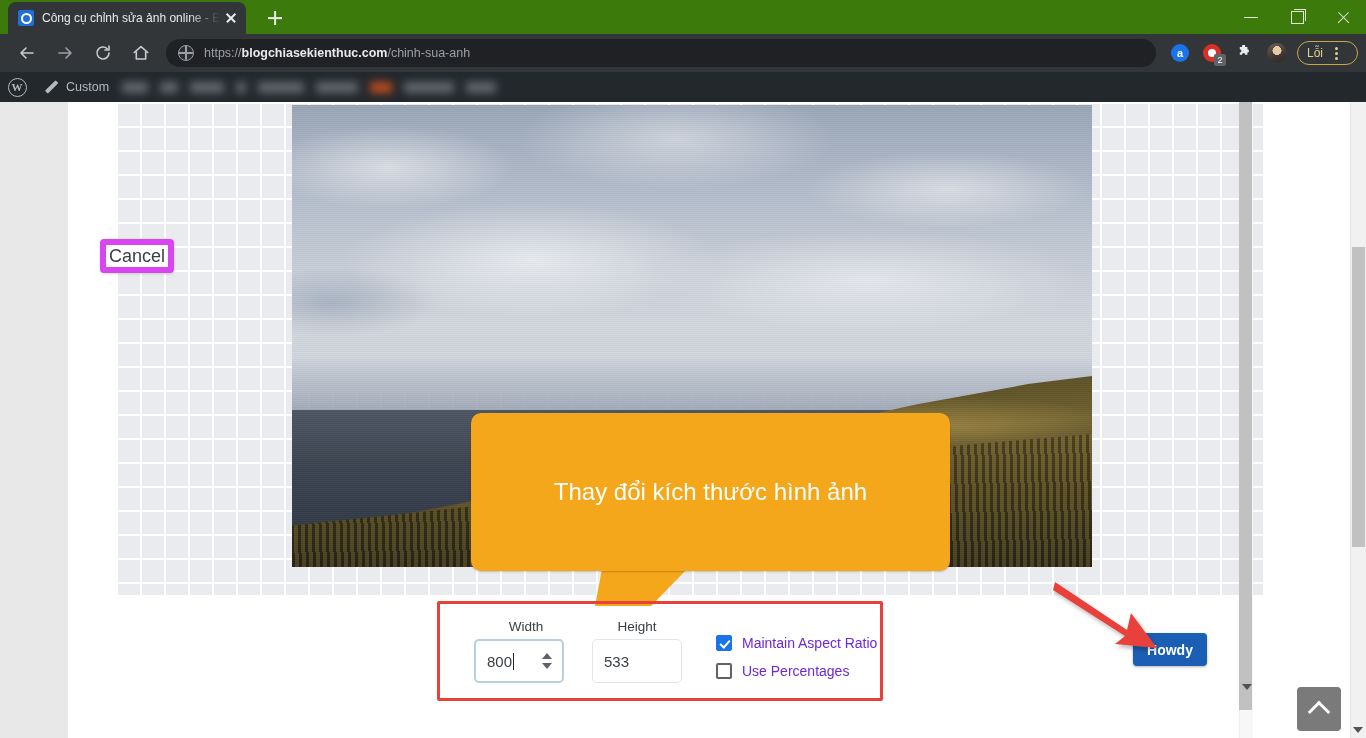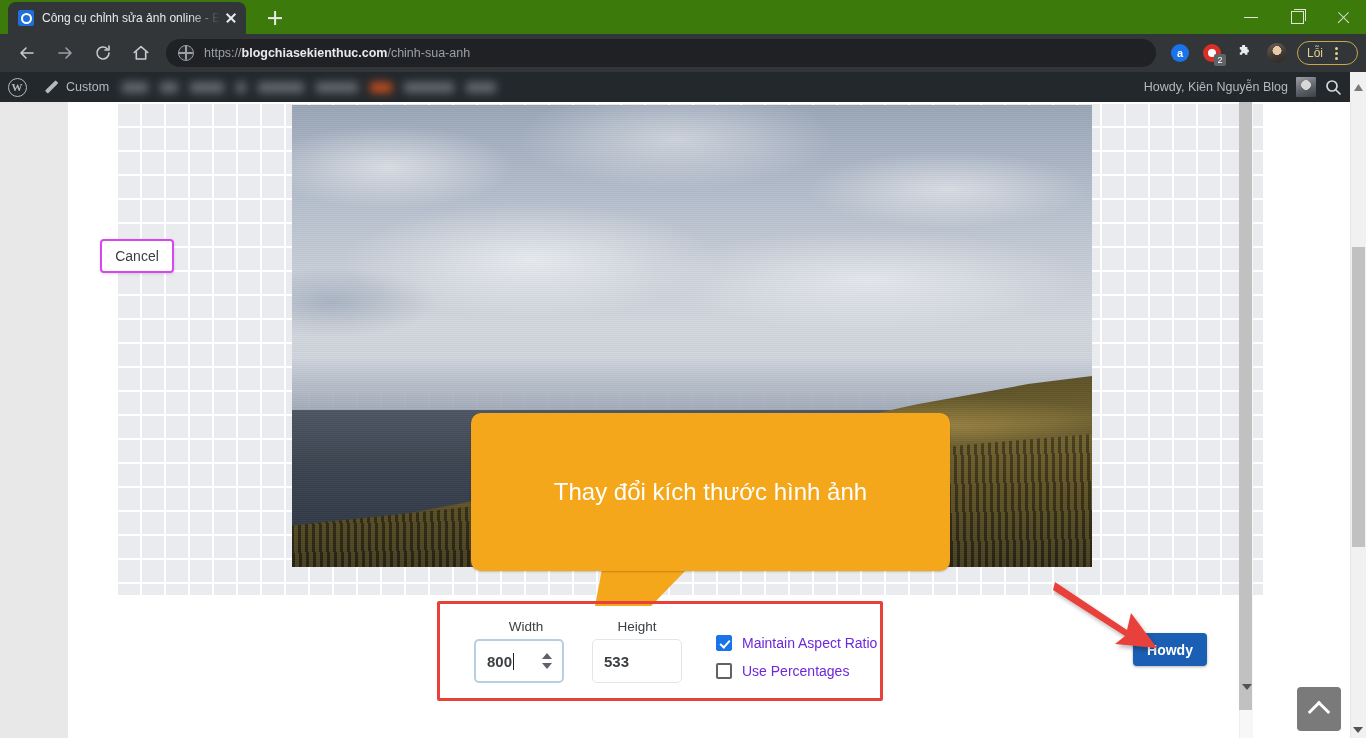--- a/index.html
+++ b/index.html
@@ -285,23 +285,23 @@
     clip-path: polygon(100% 0%, 22% 0%, 3% 100%);
   }
 
   
   .footer-area {
     position:absolute; left:24px; top:493px; width:1147px; height:143px;
     background:#fff;
   }
   .cancel-btn {
     position:absolute; left:100px; top:137px; width:74px; height:34px;
-    background:#fff; border:2px solid #d946ef; border-radius:4px;
+    background:#fff; border:6px solid #d946ef; border-radius:4px;
     box-shadow:0 1px 3px rgba(0,0,0,.14);
-    font-size:14px; color:#3c4043; cursor:pointer;
+    font-size:18px; color:#3c4043; cursor:pointer;
     display:flex; align-items:center; justify-content:center;
   }
   .redbox {
     position:absolute; left:437px; top:601px; width:446px; height:100px;
     border:3px solid #e8413a; border-radius:2px; z-index:8;
   }
   .form-card {
     position:absolute; left:442px; top:606px; width:436px; height:90px;
     background:#fff; z-index:7;
     display:flex; align-items:flex-start; padding-top:13px;
@@ -310,21 +310,21 @@
   .field-label {
     font-size:13.5px; color:#3c4043; text-align:center; display:block;
     margin-bottom:5px;
   }
   .width-field { margin-left:32px; width:104px; }
   .num-input {
     width:90px; height:44px; border:2px solid #b6d0e2; border-radius:5px;
     background:#fff; display:flex; align-items:center; padding:0 6px 0 11px;
     position:relative;
   }
-  .num-value { font-size:15px; color:#3c4043;font-weight:bold; }
+  .num-value { font-size:15px; color:#3c4043; }
   .caret {
     display:inline-block; width:1px; height:17px; background:#202124;
     margin-left:1px;
   }
   .spinner {
     position:absolute; right:8px; top:50%; transform:translateY(-50%);
     width:12px; height:18px;
   }
   .spinner .up, .spinner .dn {
     position:absolute; left:0; width:0; height:0;
@@ -489,35 +489,20 @@
     <div class="wp-blur">
       <span style="width:26px"></span>
         <span style="width:18px"></span>
       <span style="width:34px"></span>
         <span style="width:10px"></span>
       <span style="width:46px"></span>
         <span style="width:42px"></span>
       <span style="width:22px;background:#d9531e"></span>
       <span style="width:50px"></span>
         <span style="width:30px"></span>
-    </div>
-    <div class="wp-right">
-      <span class="wp-howdy">Howdy, Kiên Nguyễn Blog</span>
-      <span class="wp-avatar"></span>
-      <span class="wp-search">
-        <svg width="17" height="17" viewBox="0 0 17 17">
-            <circle cx="7" cy="7" r="5" stroke="#d5d8da" stroke-width="1.7" fill="none"></circle>
-            <path d="M11 11l4 4" stroke="#d5d8da" stroke-width="1.7" stroke-linecap="round"></path>
-          </svg>
-      </span>
-      <span class="wp-scrollup">
-        <svg width="9" height="7" viewBox="0 0 9 7">
-            <path d="M4.5 0L9 7H0z" fill="#7a7a7a"></path>
-          </svg>
-      </span>
     </div>
   </div>
 
   <div class="left-gutter"></div>
   <div class="wp-edge-l"></div>
 
   <div class="page">
     <div class="content-shell">
       <div class="editor-modal">
 

